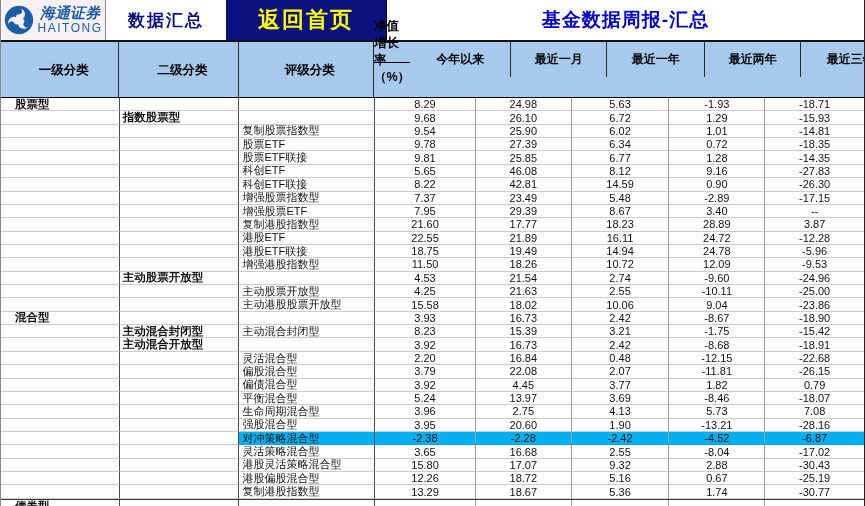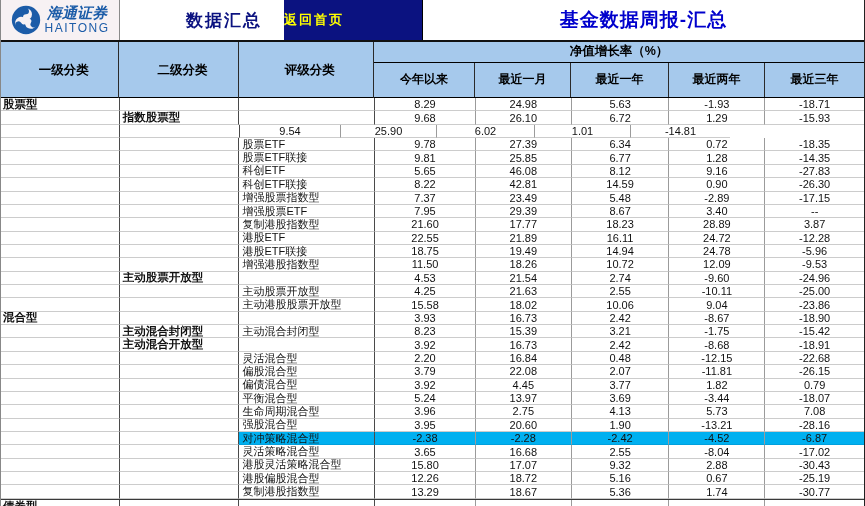--- a/index.html
+++ b/index.html
@@ -13,63 +13,63 @@
   }
   *{margin:0;padding:0;box-sizing:border-box;}
   body{background:#d9d9d9;font-family:"Liberation Sans","DejaVu Sans",sans-serif;}
   .screen{
     position:relative;width:865px;height:506px;background:#fff;
     overflow:hidden;border-right:1px solid #222;border-left:1px solid #888;
   }
   
   .topbar{display:flex;height:42px;border-bottom:2px solid #111;}
   .logo-cell{
-    width:119px;height:100%;background:var(--logo-bg);
+    width:105px;height:100%;background:var(--logo-bg);
     display:flex;align-items:center;justify-content:center;gap:4px;
     border-right:1px solid #8a8a8a;
   }
   .logo-txt{display:flex;flex-direction:column;align-items:center;line-height:1;}
   .logo-cn{font-family:"Liberation Serif","DejaVu Serif",serif;font-weight:bold;font-style:italic;
     font-size:15px;color:var(--logo-blue);white-space:nowrap;}
   .logo-en{font-size:12px;font-weight:normal;letter-spacing:1.5px;color:var(--logo-blue);margin-top:1px;}
   .nav-summary{
     width:120px;height:100%;background:#fff;display:flex;align-items:center;justify-content:center;
-    font-size:17px;font-weight:bold;color:var(--navy);letter-spacing:2px;cursor:pointer;margin-left:44px;
+    font-size:17px;font-weight:bold;color:var(--navy);letter-spacing:2px;cursor:pointer;
   }
   .nav-home{
-    width:138px;height:100%;background:var(--navy);display:flex;align-items:center;justify-content:flex-start;
-    font-size:13px;font-weight:bold;color:var(--nav-yellow);letter-spacing:2px;cursor:pointer;
+    width:160px;height:100%;background:var(--navy);display:flex;align-items:center;justify-content:center;
+    font-size:22px;font-weight:bold;color:var(--nav-yellow);letter-spacing:2px;cursor:pointer;
   }
   .title-cell{
     flex:1;height:100%;background:#fff;border-left:1px solid #000;
     display:flex;align-items:center;justify-content:center;
     font-size:19px;font-weight:bold;color:var(--title-blue);letter-spacing:1px;
   }
   
   .thead{display:flex;height:56px;border-bottom:1px solid #000;background:var(--header-bg);}
   .th{display:flex;align-items:center;justify-content:center;font-weight:bold;font-size:12.5px;color:#000;padding-left:8px;}
   .th-l{height:56px;border-right:1px solid #2a2a2a;}
-  .th-right{display:flex;flex-direction:column;width:490px;}
+  .th-right{display:flex;width:490px;}
   .th-group{height:21px;border-bottom:1px solid #000;display:flex;align-items:center;justify-content:center;
     font-weight:bold;font-size:12.5px;}
   .th-cols{display:flex;height:35px;}
   .th-col{display:flex;align-items:center;justify-content:center;font-weight:bold;font-size:12px;
     border-right:1px solid #2a2a2a;text-align:center;}
   .th-col:last-child{border-right:none;}
   
   .tbody{background:#fff;}
   .trow{display:flex;height:13.367px;}
   .trow .c{
     height:100%;font-size:11px;color:#111;display:flex;align-items:center;
     border-right:1px solid #9b9b9b;border-bottom:1px solid #cccccc;overflow:hidden;white-space:nowrap;
   }
   .trow .c:last-child{border-right:none;}
   .c.l1,.c.l2{font-weight:bold;font-size:11.5px;border-right-color:#4a4a4a;}
   .c.l3{border-right-color:#4a4a4a;padding-left:3px;}
-  .c.l1{padding-left:2px;}
+  .c.l1{padding-left:14px;}
   .c.l2{padding-left:3px;}
   .c.num{justify-content:center;}
   .trow.hl .c:nth-child(n+3){background:var(--highlight);border-bottom-color:#00a0dd;}
   .trow.partial{border-top:1px solid #3a3a3a;height:7px;}
   .trow.partial .c{border-bottom:none;align-items:flex-start;line-height:13px;}
   
   .w0{width:119px;}.w1{width:120px;}.w2{width:136px;}
   .w3{width:101px;}.w4{width:96px;}.w5{width:98px;}.w6{width:96px;}.w7{width:99px;}
   .th-col.w3{width:101px;}
 </style>
@@ -139,20 +139,21 @@
         <div class="c l3 w2"></div>
         <div class="c num w3">9.68</div>
         <div class="c num w4">26.10</div>
         <div class="c num w5">6.72</div>
         <div class="c num w6">1.29</div>
         <div class="c num w7">-15.93</div>
       </div>
       <div class="trow">
         <div class="c l1 w0"></div>
         <div class="c l2 w1"></div>
+        <div class="c l3 w2">复制股票指数型</div>
         <div class="c num w3">9.54</div>
         <div class="c num w4">25.90</div>
         <div class="c num w5">6.02</div>
         <div class="c num w6">1.01</div>
         <div class="c num w7">-14.81</div>
       </div>
       <div class="trow">
         <div class="c l1 w0"></div>
         <div class="c l2 w1"></div>
         <div class="c l3 w2">股票ETF</div>
@@ -342,21 +343,21 @@
         <div class="c num w6">1.82</div>
         <div class="c num w7">0.79</div>
       </div>
       <div class="trow">
         <div class="c l1 w0"></div>
         <div class="c l2 w1"></div>
         <div class="c l3 w2">平衡混合型</div>
         <div class="c num w3">5.24</div>
         <div class="c num w4">13.97</div>
         <div class="c num w5">3.69</div>
-        <div class="c num w6">-3.44</div>
+        <div class="c num w6">-8.46</div>
         <div class="c num w7">-18.07</div>
       </div>
       <div class="trow">
         <div class="c l1 w0"></div>
         <div class="c l2 w1"></div>
         <div class="c l3 w2">生命周期混合型</div>
         <div class="c num w3">3.96</div>
         <div class="c num w4">2.75</div>
         <div class="c num w5">4.13</div>
         <div class="c num w6">5.73</div>

